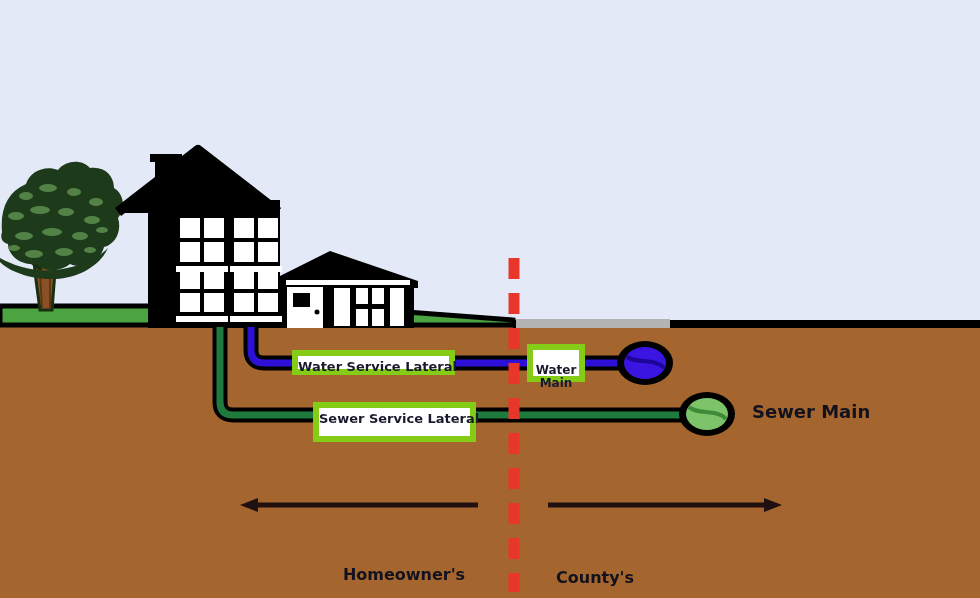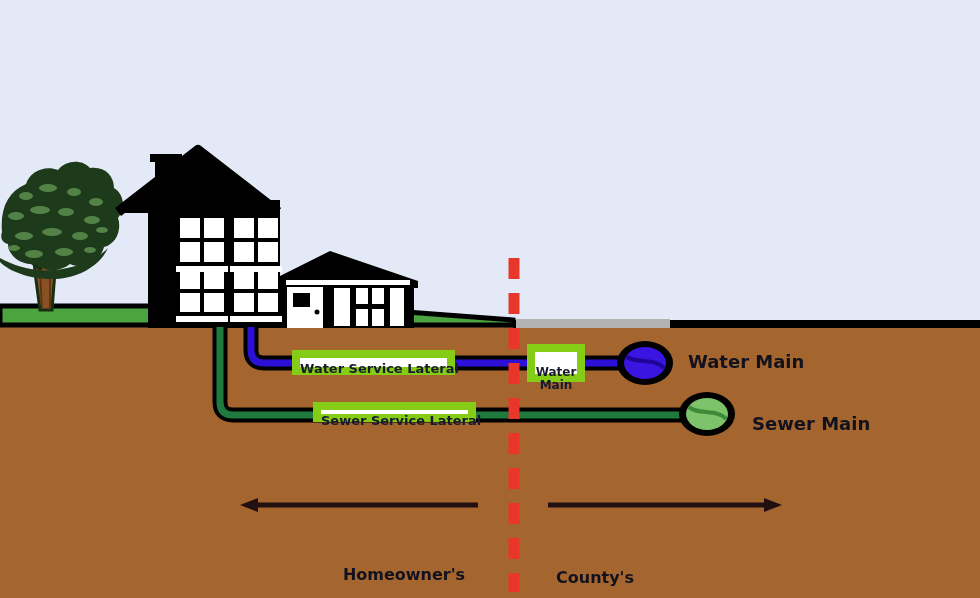--- a/index.html
+++ b/index.html
@@ -13,21 +13,21 @@
     height: 598px;
     overflow: hidden;
     font-family: "DejaVu Sans", sans-serif;
   }
   #scene svg {
     display: block;
   }
   .lbl-box {
     position: absolute;
     background: #ffffff;
-    border: 8px solid #84cc16;
+    border: 6px solid #84cc16;
     color: #1a1a2e;
     font-family: "DejaVu Sans", sans-serif;
     font-weight: bold;
     text-align: center;
     line-height: 1.05;
     box-sizing: border-box;
     white-space: nowrap;
   }
   .plain-text {
     position: absolute;
@@ -192,30 +192,29 @@
       <path d="M782,505 L764,498 L764,512 Z" fill="#201010"></path>
     </g>
 
     <line x1="514" y1="258" x2="514" y2="592" stroke="#e8362b" stroke-width="11" stroke-dasharray="21 14"></line>
 
   </svg>
 
 
   <div class="lbl-box" style="left:292px; top:350px; width:163px; height:25px; font-size:13px; padding-top:4px;">Water Service Lateral</div>
 
-  <div class="lbl-box" style="left:313px; top:402px; width:163px; height:17px; font-size:13px; padding-top:4px;">Sewer Service Lateral</div>
+  <div class="lbl-box" style="left:313px; top:402px; width:163px; height:40px; font-size:13px; padding-top:4px;">Sewer Service Lateral</div>
 
   <div class="lbl-box" style="left:527px; top:344px; width:58px; height:38px; font-size:12px; padding-top:14px;">
     <div>Water</div>
     <div>Main</div>
   </div>
 
-  <div class="plain-text" style="left:688px; top:352px; font-size:18px;">Water Main</div>
-
-  <div class="plain-text" style="left:752px; top:414px; font-size:18px;">Sewer Main</div>
+
+  <div class="plain-text" style="left:752px; top:402px; font-size:18px;">Sewer Main</div>
 
   <div class="plain-text" style="left:334px; top:530px; font-size:16px; text-align:center; width:140px;">
     <div>Homeowner's</div>
     
   </div>
 
   <div class="plain-text" style="left:556px; top:533px; font-size:16px; text-align:left; width:160px;">
     <div>County's</div>
     
   </div>

